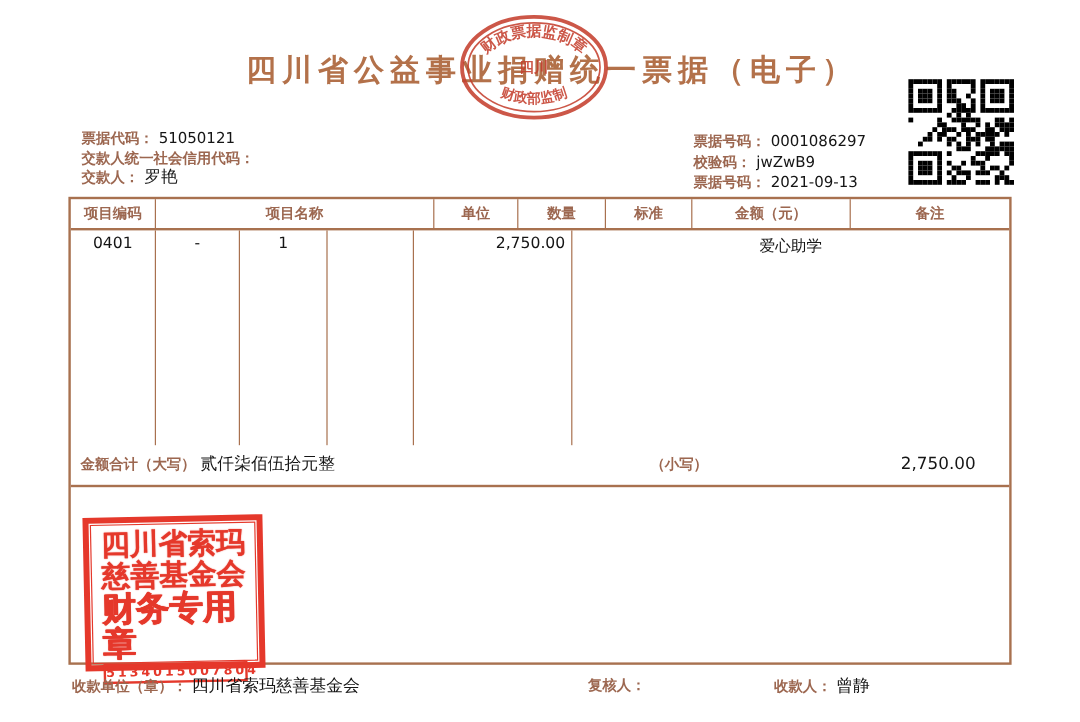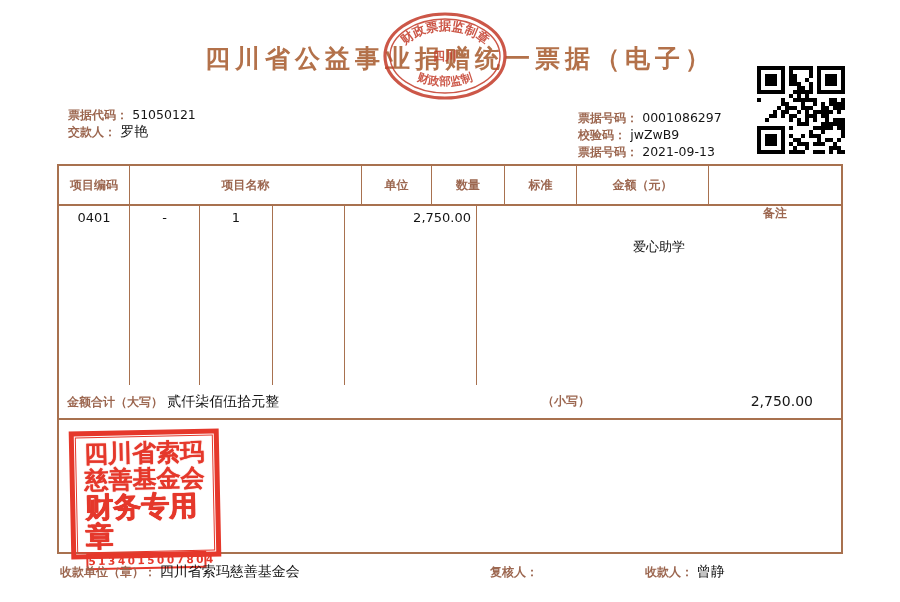--- a/index.html
+++ b/index.html
@@ -27,25 +27,25 @@
   
   .qr { position:absolute; left:757px; top:66px; width:88px; height:88px; background:#fff;
         display:grid; grid-template-columns:repeat(22,1fr); grid-template-rows:repeat(22,1fr); }
   .qr .m { background:#000; }
   
   .receipt-table {
     position:absolute; left:57px; top:164px; width:786px; height:390px;
     border:2px solid #a8714f;
   }
   .trow { display:flex; width:100%; }
-  .thead { height:40px; border-bottom:2px solid #a8714f; }
+  .thead { height:26px; border-bottom:2px solid #a8714f; }
   .tbody { height:179px; }
   .cell { height:100%; border-right:1px solid #a8714f; overflow:hidden; }
   .cell:last-child { border-right:none; }
-  .c0{width:71px;} .c1{width:232px;} .c2{width:70px;} .c3{width:73px;} .c4{width:72px;} .c5{width:132px;} .c6{width:135px; flex:1;margin-top:28px;}
+  .c0{width:71px;} .c1{width:232px;} .c2{width:70px;} .c3{width:73px;} .c4{width:72px;} .c5{width:132px;} .c6{width:135px; flex:1;}
   .thead .cell {
     display:flex; align-items:center; justify-content:center;
     font-family:"DejaVu Serif","Liberation Serif",serif;
     font-size:12px; font-weight:bold; color:#9c6750;
   }
   .tbody .cell { padding:4px 5px; font-size:13px; color:#151515; }
   .al{ text-align:center; } .ac{ text-align:center; } .ar{ text-align:right; }
   .total-row {
     position:relative; height:35px; border-bottom:2px solid #a8714f;
     font-size:13px; line-height:33px;
@@ -111,20 +111,24 @@
     <text font-size="11.5" font-weight="bold" fill="#c5402f" font-family="DejaVu Sans, sans-serif">
       <textPath href="#arcBottom" startOffset="50%" text-anchor="middle">财政部监制</textPath>
     </text>
     <text x="64" y="50" font-size="12" font-weight="bold" fill="#c5402f" text-anchor="middle" font-family="DejaVu Sans, sans-serif">四川</text>
   </svg>
 
   <div class="hdr hdr-left">
     <div class="row">
       <span>票据代码：</span>
       <span class="val">51050121</span>
+    </div>
+    <div class="row">
+      <span>交款人统一社会信用代码：</span>
+      <span class="val"></span>
     </div>
     <div class="row">
       <span>交款人：</span>
       <span class="val val-big">罗艳</span>
     </div>
   </div>
 
   <div class="hdr hdr-right">
     <div class="row">
       <span>票据号码：</span>

